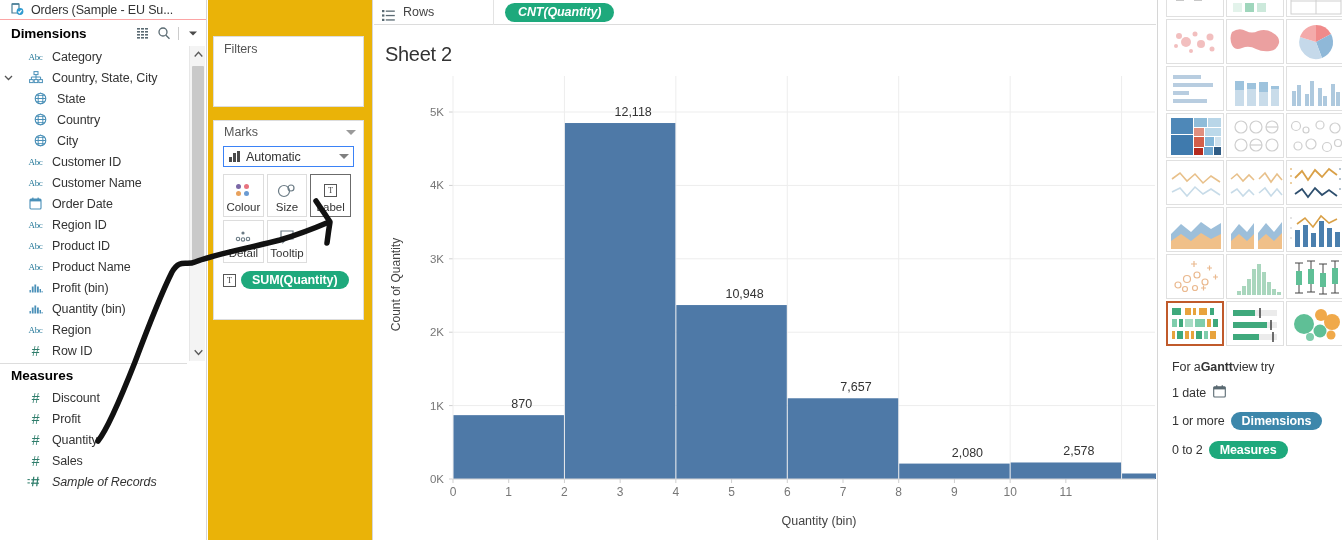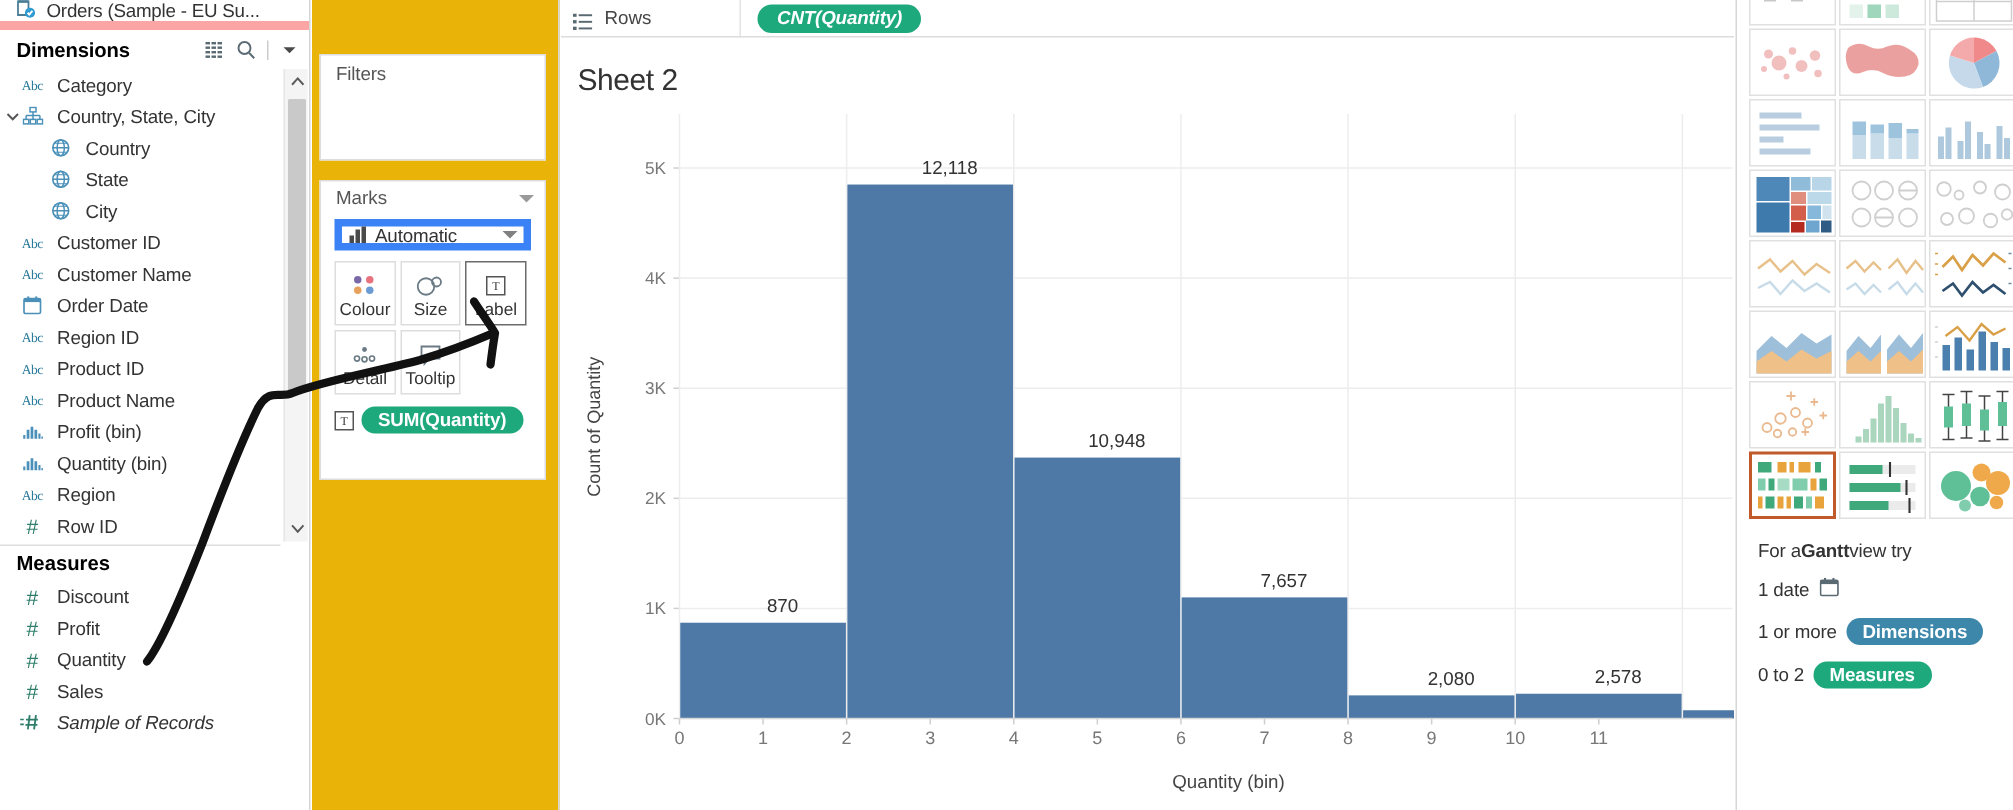--- a/index.html
+++ b/index.html
@@ -24,21 +24,21 @@
     width: 207px; height: 540px;
     background: #fff;
     border-right: 1px solid #d6d6d6;
   }
   .datasource-row {
     position: absolute;
     left: 0; top: 0; right: 0;
     height: 20px;
     display: flex; align-items: center;
     padding-left: 10px;
-    border-bottom: 6px solid #fca5a5;
+    border-bottom: 1px solid #fca5a5;
     background: #fff;
   }
   .ds-icon {
     width: 15px; height: 14px;
     margin-right: 6px;
     flex: 0 0 auto;
     position: relative;
     top: -1px;
   }
   .datasource-row .ds-label {
@@ -67,21 +67,21 @@
 
   .field-list {
     position: absolute;
     left: 0; top: 46px;
     width: 188px; height: 315px;
     overflow: hidden;
   }
   .field {
     height: 21px;
     display: flex; align-items: center;
-    padding-left: 13px;
+    padding-left: 27px;
     font-size: 12.5px;
     color: #333;
     letter-spacing: -0.1px;
     white-space: nowrap;
   }
   .field.indent { padding-left: 32px; }
   .field .ficon {
     width: 17px; flex: 0 0 17px;
     display: flex; align-items: center; justify-content: center;
     margin-right: 8px;
@@ -162,21 +162,21 @@
   .caret-dn {
     margin-left: auto;
     width: 0; height: 0;
     border-left: 5px solid transparent;
     border-right: 5px solid transparent;
     border-top: 5px solid #9a9a9a;
   }
   .mark-type {
     margin: 7px 9px 0 9px;
     height: 21px;
-    border: 5px solid #3b82f6;
+    border: 1px solid #3b82f6;
     background: #fff;
     display: flex; align-items: center;
     padding: 0 4px 0 5px;
     font-size: 12.5px; color: #333;
   }
   .mt-bars { display: inline-flex; align-items: flex-end; gap: 1px; height: 11px; margin-right: 6px; }
   .mt-bars i { display: block; width: 3px; background: #4a4a4a; }
   .mark-type .lbl { letter-spacing: -0.1px; }
   .mark-type .caret-dn { border-top-color: #808080; }
 
@@ -409,33 +409,33 @@
         <div class="field indent" style="position:relative">
           <span class="ficon">
             <svg width="13" height="13" viewBox="0 0 13 13">
               <circle cx="6.5" cy="6.5" r="5.3" fill="none" stroke="#4a90b8" stroke-width="1.1"></circle>
               <ellipse cx="6.5" cy="6.5" rx="2.4" ry="5.3" fill="none" stroke="#4a90b8" stroke-width="1"></ellipse>
               <line x1="1.2" y1="6.5" x2="11.8" y2="6.5" stroke="#4a90b8" stroke-width="1"></line>
               <line x1="2.2" y1="3.5" x2="10.8" y2="3.5" stroke="#4a90b8" stroke-width=".8"></line>
               <line x1="2.2" y1="9.5" x2="10.8" y2="9.5" stroke="#4a90b8" stroke-width=".8"></line>
             </svg>
           </span>
-          <span class="">Country</span>
+          <span class="">State</span>
         </div>
         <div class="field indent" style="position:relative">
           <span class="ficon">
             <svg width="13" height="13" viewBox="0 0 13 13">
               <circle cx="6.5" cy="6.5" r="5.3" fill="none" stroke="#4a90b8" stroke-width="1.1"></circle>
               <ellipse cx="6.5" cy="6.5" rx="2.4" ry="5.3" fill="none" stroke="#4a90b8" stroke-width="1"></ellipse>
               <line x1="1.2" y1="6.5" x2="11.8" y2="6.5" stroke="#4a90b8" stroke-width="1"></line>
               <line x1="2.2" y1="3.5" x2="10.8" y2="3.5" stroke="#4a90b8" stroke-width=".8"></line>
               <line x1="2.2" y1="9.5" x2="10.8" y2="9.5" stroke="#4a90b8" stroke-width=".8"></line>
             </svg>
           </span>
-          <span class="">State</span>
+          <span class="">Country</span>
         </div>
         <div class="field indent" style="position:relative">
           <span class="ficon">
             <svg width="13" height="13" viewBox="0 0 13 13">
               <circle cx="6.5" cy="6.5" r="5.3" fill="none" stroke="#4a90b8" stroke-width="1.1"></circle>
               <ellipse cx="6.5" cy="6.5" rx="2.4" ry="5.3" fill="none" stroke="#4a90b8" stroke-width="1"></ellipse>
               <line x1="1.2" y1="6.5" x2="11.8" y2="6.5" stroke="#4a90b8" stroke-width="1"></line>
               <line x1="2.2" y1="3.5" x2="10.8" y2="3.5" stroke="#4a90b8" stroke-width=".8"></line>
               <line x1="2.2" y1="9.5" x2="10.8" y2="9.5" stroke="#4a90b8" stroke-width=".8"></line>
             </svg>

